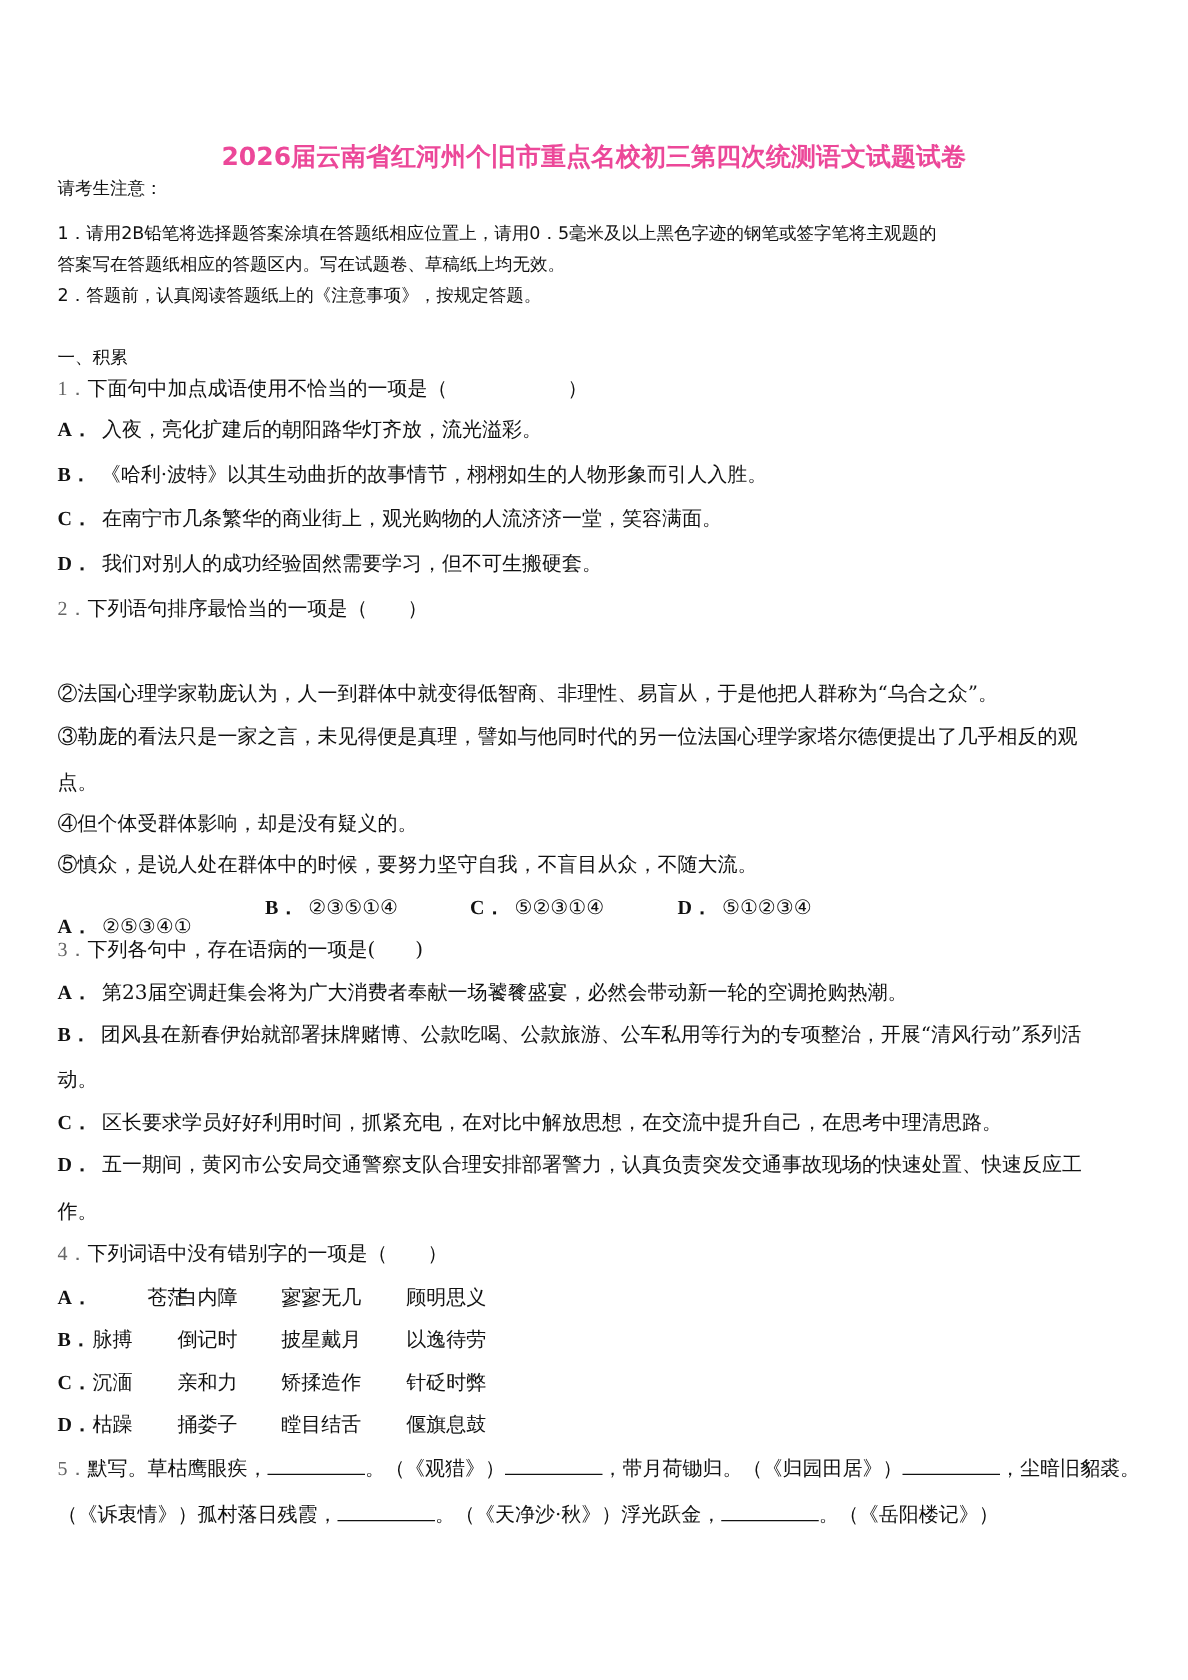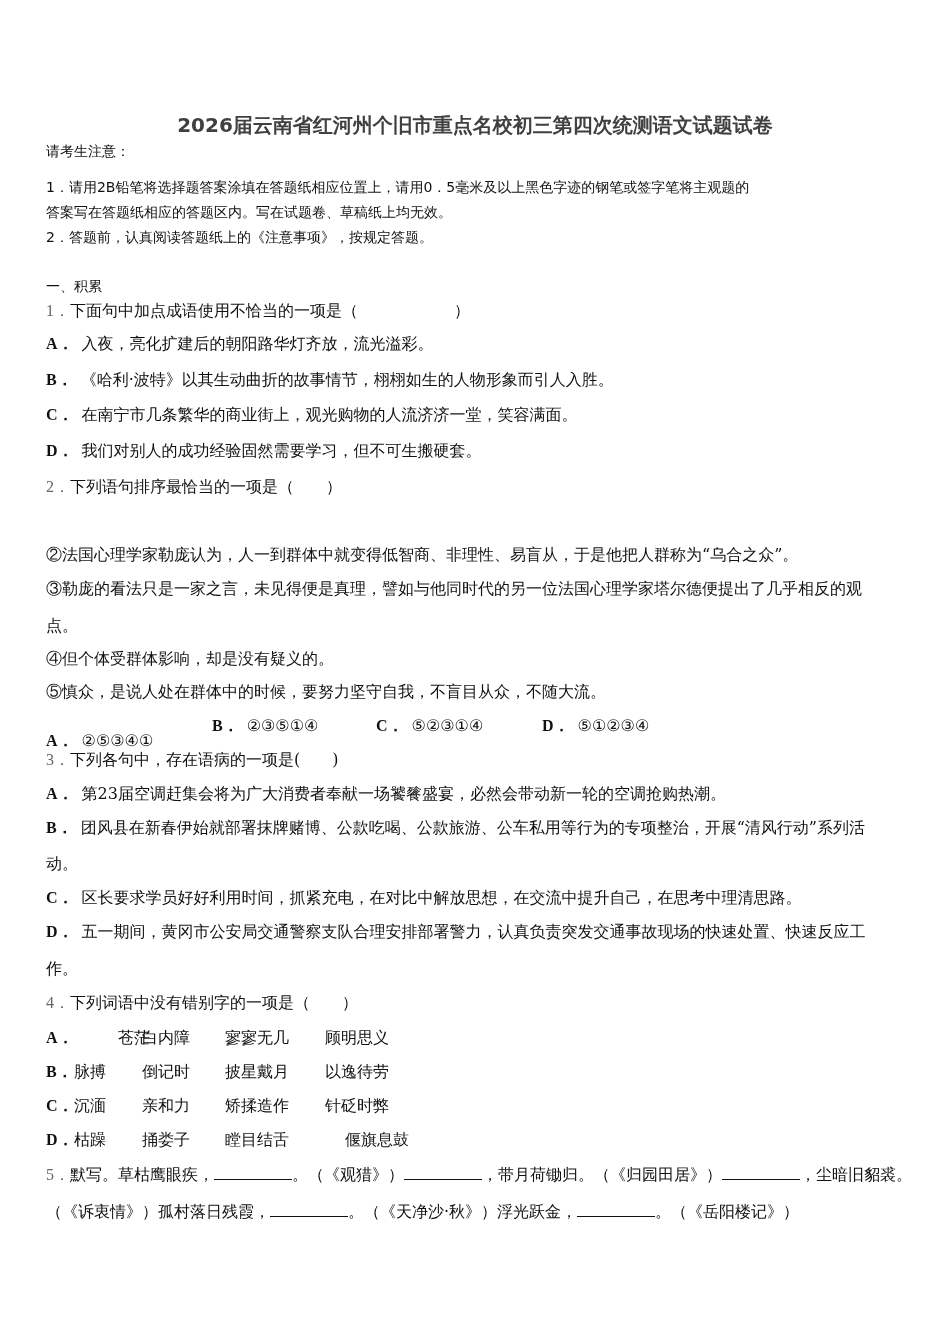--- a/index.html
+++ b/index.html
@@ -5,21 +5,21 @@
   html, body { margin: 0; padding: 0; background: #ffffff; }
   body {
     width: 950px; height: 1344px; position: relative; overflow: hidden;
     font-family: "DejaVu Serif", "Liberation Serif", serif;
     color: #111111;
   }
   .page { position: absolute; left: 0; top: 0; width: 950px; height: 1344px; }
   .title {
     position: absolute; left: 0; top: 112px; width: 950px; text-align: center;
     font-family: "DejaVu Sans", "Liberation Sans", sans-serif;
-    font-weight: bold; font-size: 20px; letter-spacing: 0px; color: #404040;
+    font-weight: bold; font-size: 20px; letter-spacing: 0px; color: #ec4899;
   }
   .line {
     position: absolute; left: 46px; white-space: nowrap;
     font-size: 16px; line-height: 20px; color: #111;
   }
   .notice { font-family: "DejaVu Sans", "Liberation Sans", sans-serif; font-size: 14px; }
   .qnum { color: #666; font-family: "Liberation Serif", serif; }
   .opt { font-weight: bold; font-family: "Liberation Serif", serif; margin-right: 8px; }
   .col { position: absolute; }
   .blank { display: inline-block; width: 78px; border-bottom: 1px solid #111; height: 14px; vertical-align: baseline; }
@@ -110,21 +110,21 @@
     <span class="col" style="left:28px;">沉湎</span>
     <span class="col" style="left:96px;">亲和力</span>
     <span class="col" style="left:179px;">矫揉造作</span>
     <span class="col" style="left:279px;">针砭时弊</span>
   </div>
   <div class="line" style="top:1130px;">
     <span class="opt">D．</span>
     <span class="col" style="left:28px;">枯躁</span>
     <span class="col" style="left:96px;">捅娄子</span>
     <span class="col" style="left:179px;">瞠目结舌</span>
-    <span class="col" style="left:279px;margin-left:20px;">偃旗息鼓</span>
+    <span class="col" style="left:279px;">偃旗息鼓</span>
   </div>
 
   <div class="line" style="top:1165px;">
     <span class="qnum">5．</span><span>默写。</span><span>草枯鹰眼疾，</span><span class="blank"></span><span>。（《观猎》）</span><span class="blank"></span><span>，带月荷锄归。（《归园田居》）</span><span class="blank"></span><span>，尘暗旧貂裘。</span>
   </div>
   <div class="line" style="top:1202px;">
     <span>（《诉衷情》）孤村落日残霞，</span><span class="blank"></span><span>。（《天净沙·秋》）浮光跃金，</span><span class="blank"></span><span>。（《岳阳楼记》）</span>
   </div>
 
 </div>

